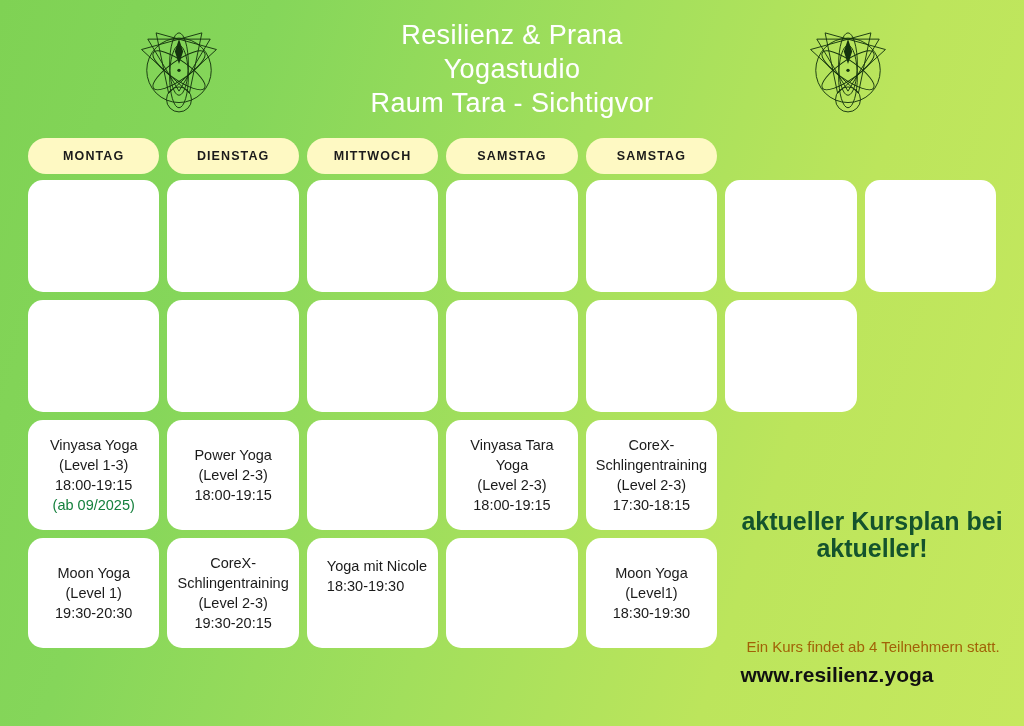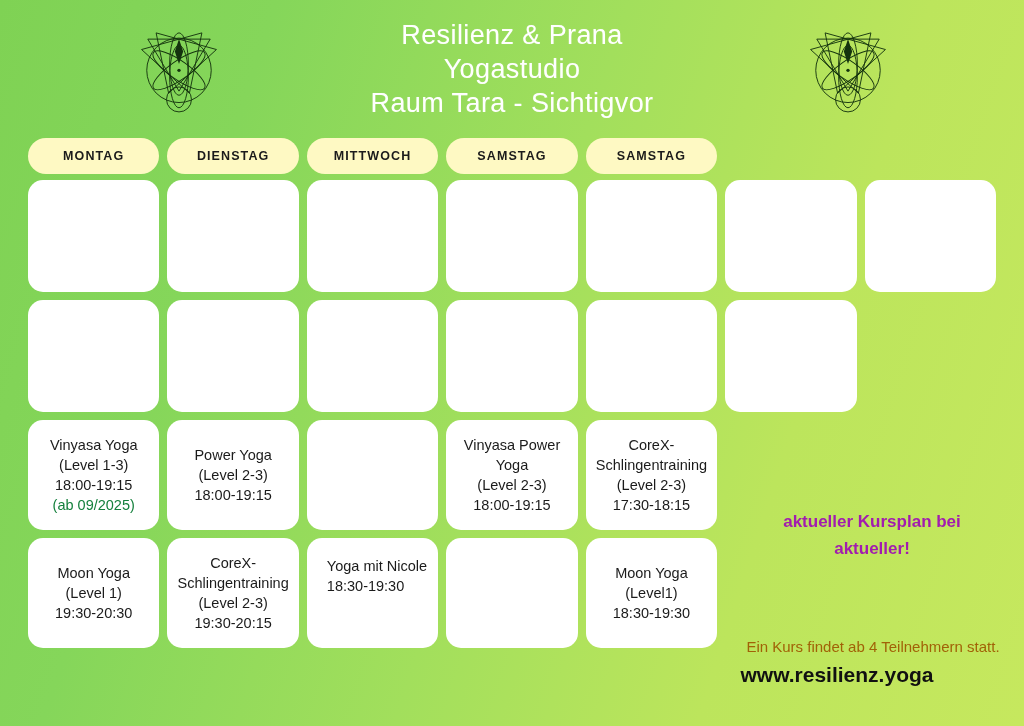--- a/index.html
+++ b/index.html
@@ -123,22 +123,22 @@
   .row-3 .cell { height: 110px; }
   .row-4 .cell { height: 110px; }
 
   
   .promo {
     position: absolute;
     left: 728px;
     top: 508px;
     width: 288px;
     text-align: center;
-    color: #a21caf;
-    font-size: 17px;
+    color: #14532d;
+    font-size: 25px;
     line-height: 27px;
     font-weight: bold;
   }
   .promo .line { display: block; }
 
   .footer-note {
     position: absolute;
     left: 728px;
     top: 638px;
     width: 290px;
@@ -248,21 +248,21 @@
         <span class="line">18:00-19:15</span>
         <span class="line muted">(ab 09/2025)</span>
       </div>
       <div class="cell">
         <span class="line">Power Yoga</span>
         <span class="line">(Level 2-3)</span>
         <span class="line">18:00-19:15</span>
       </div>
       <div class="cell empty"></div>
       <div class="cell">
-        <span class="line">Vinyasa Power</span>
+        <span class="line">Vinyasa Tara</span>
         <span class="line">Yoga</span>
         <span class="line">(Level 2-3)</span>
         <span class="line">18:00-19:15</span>
       </div>
       <div class="cell">
         <span class="line">CoreX-</span>
         <span class="line">Schlingentraining</span>
         <span class="line">(Level 2-3)</span>
         <span class="line">17:30-18:15</span>
       </div>

